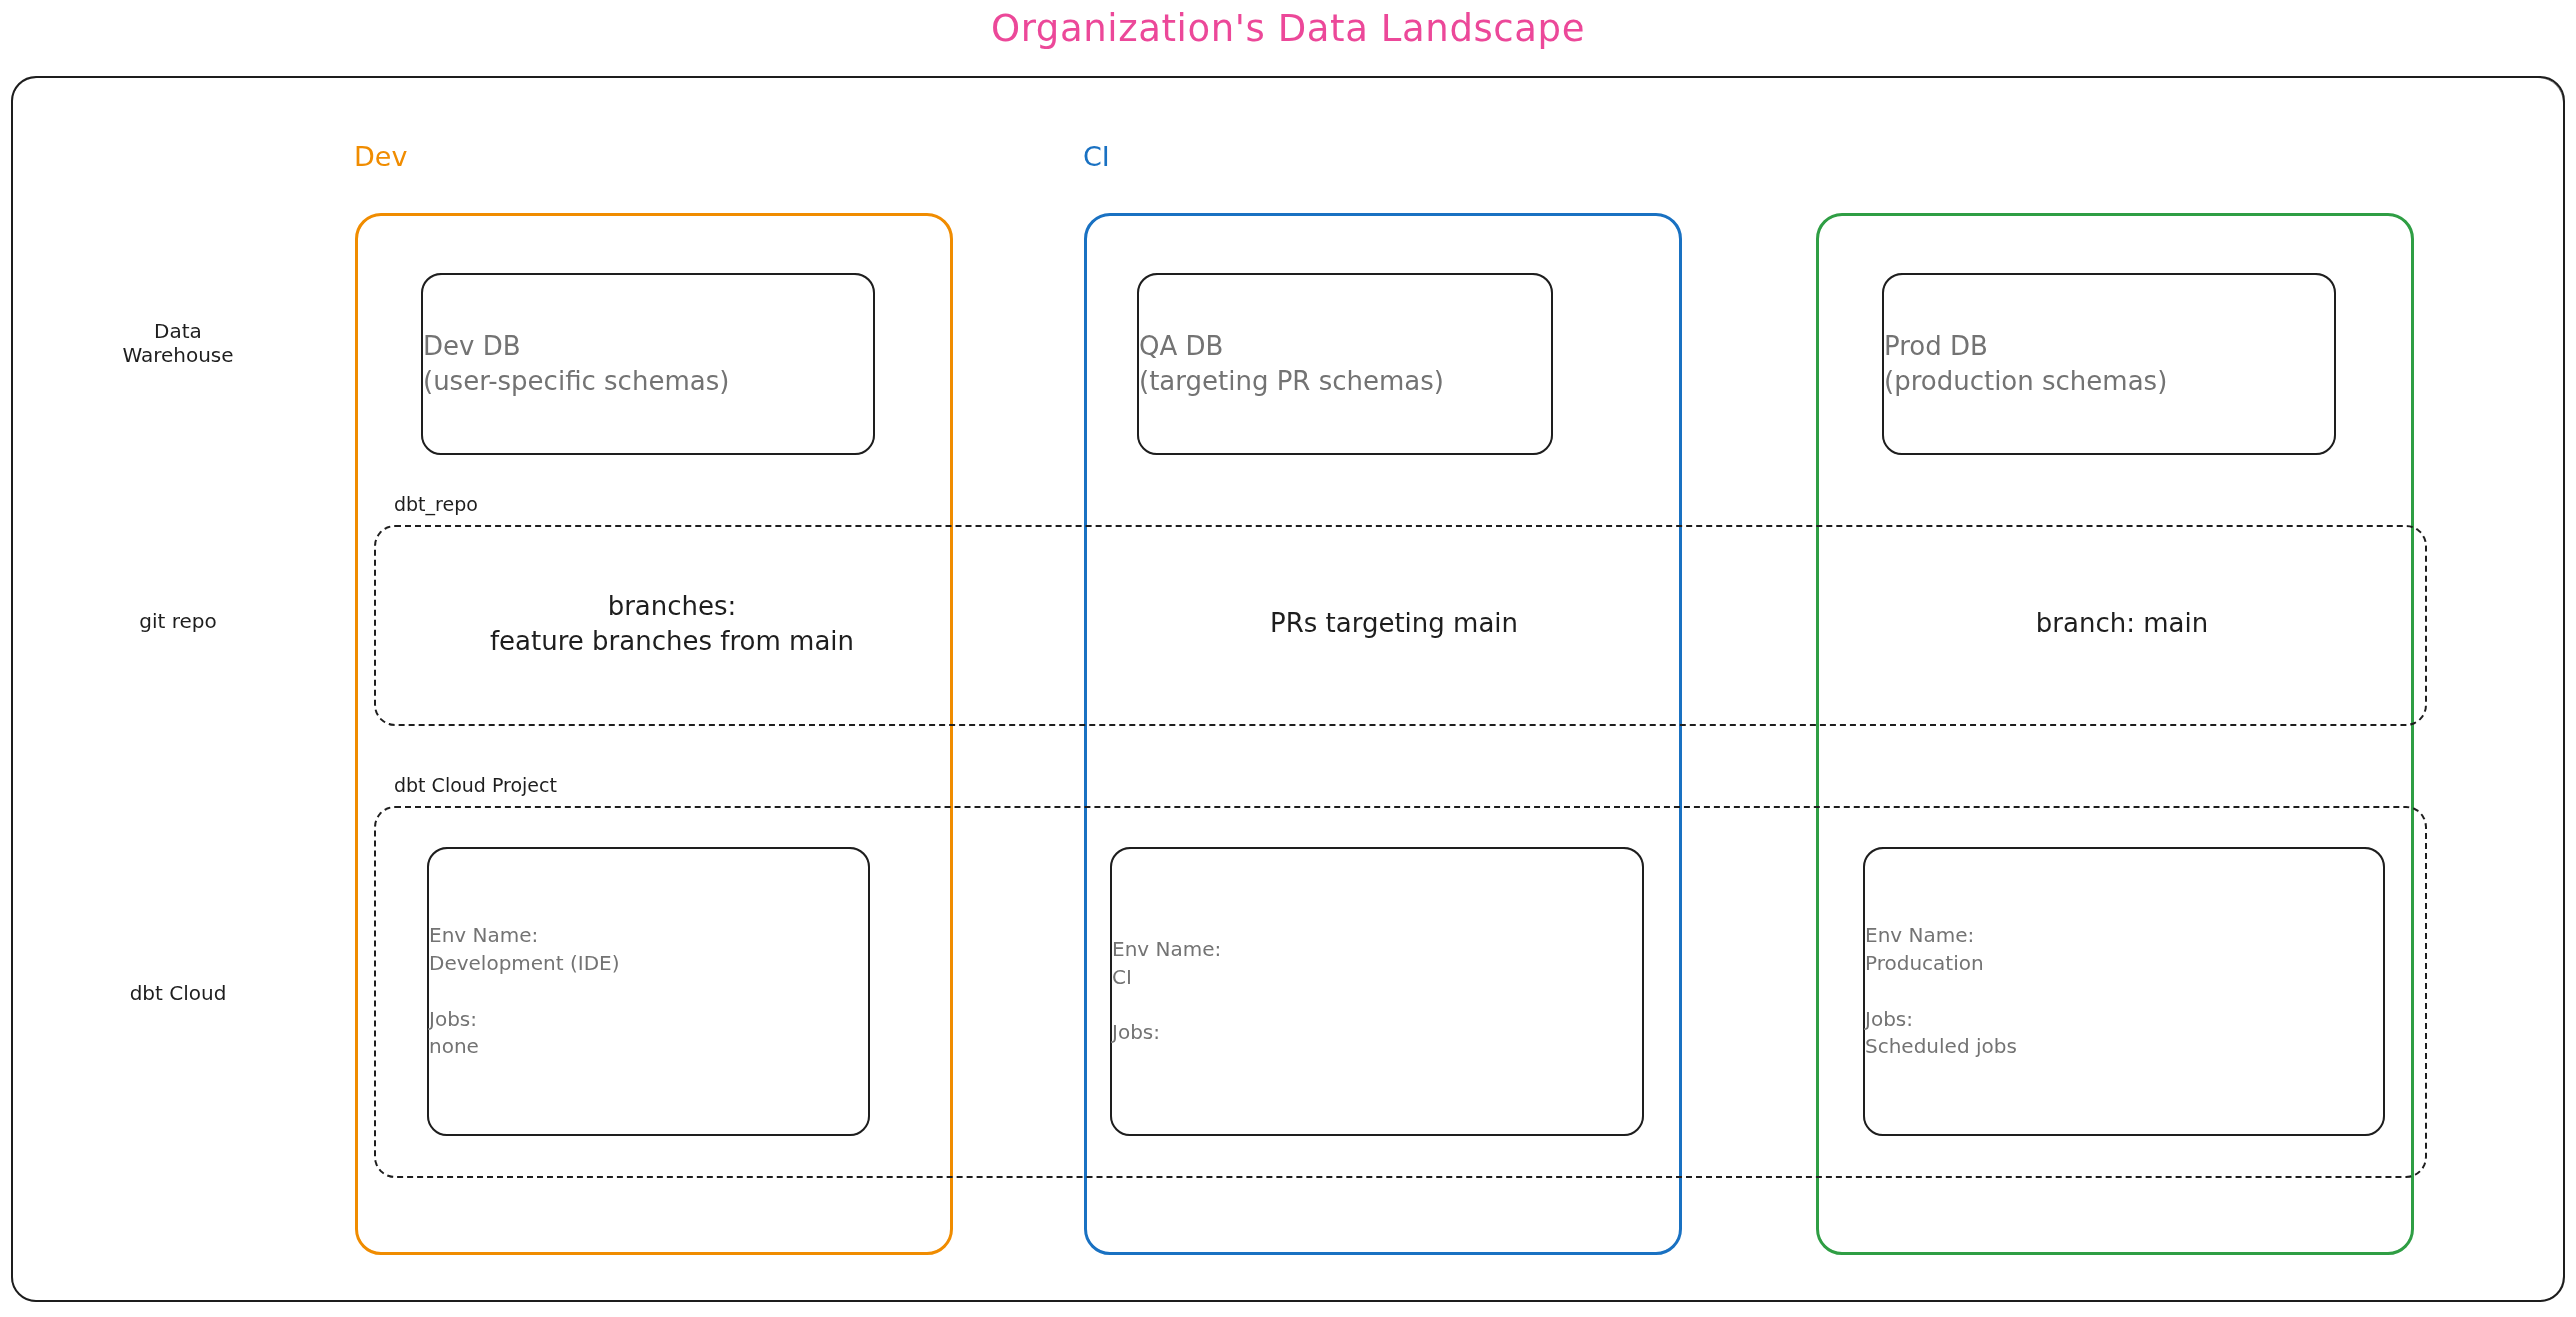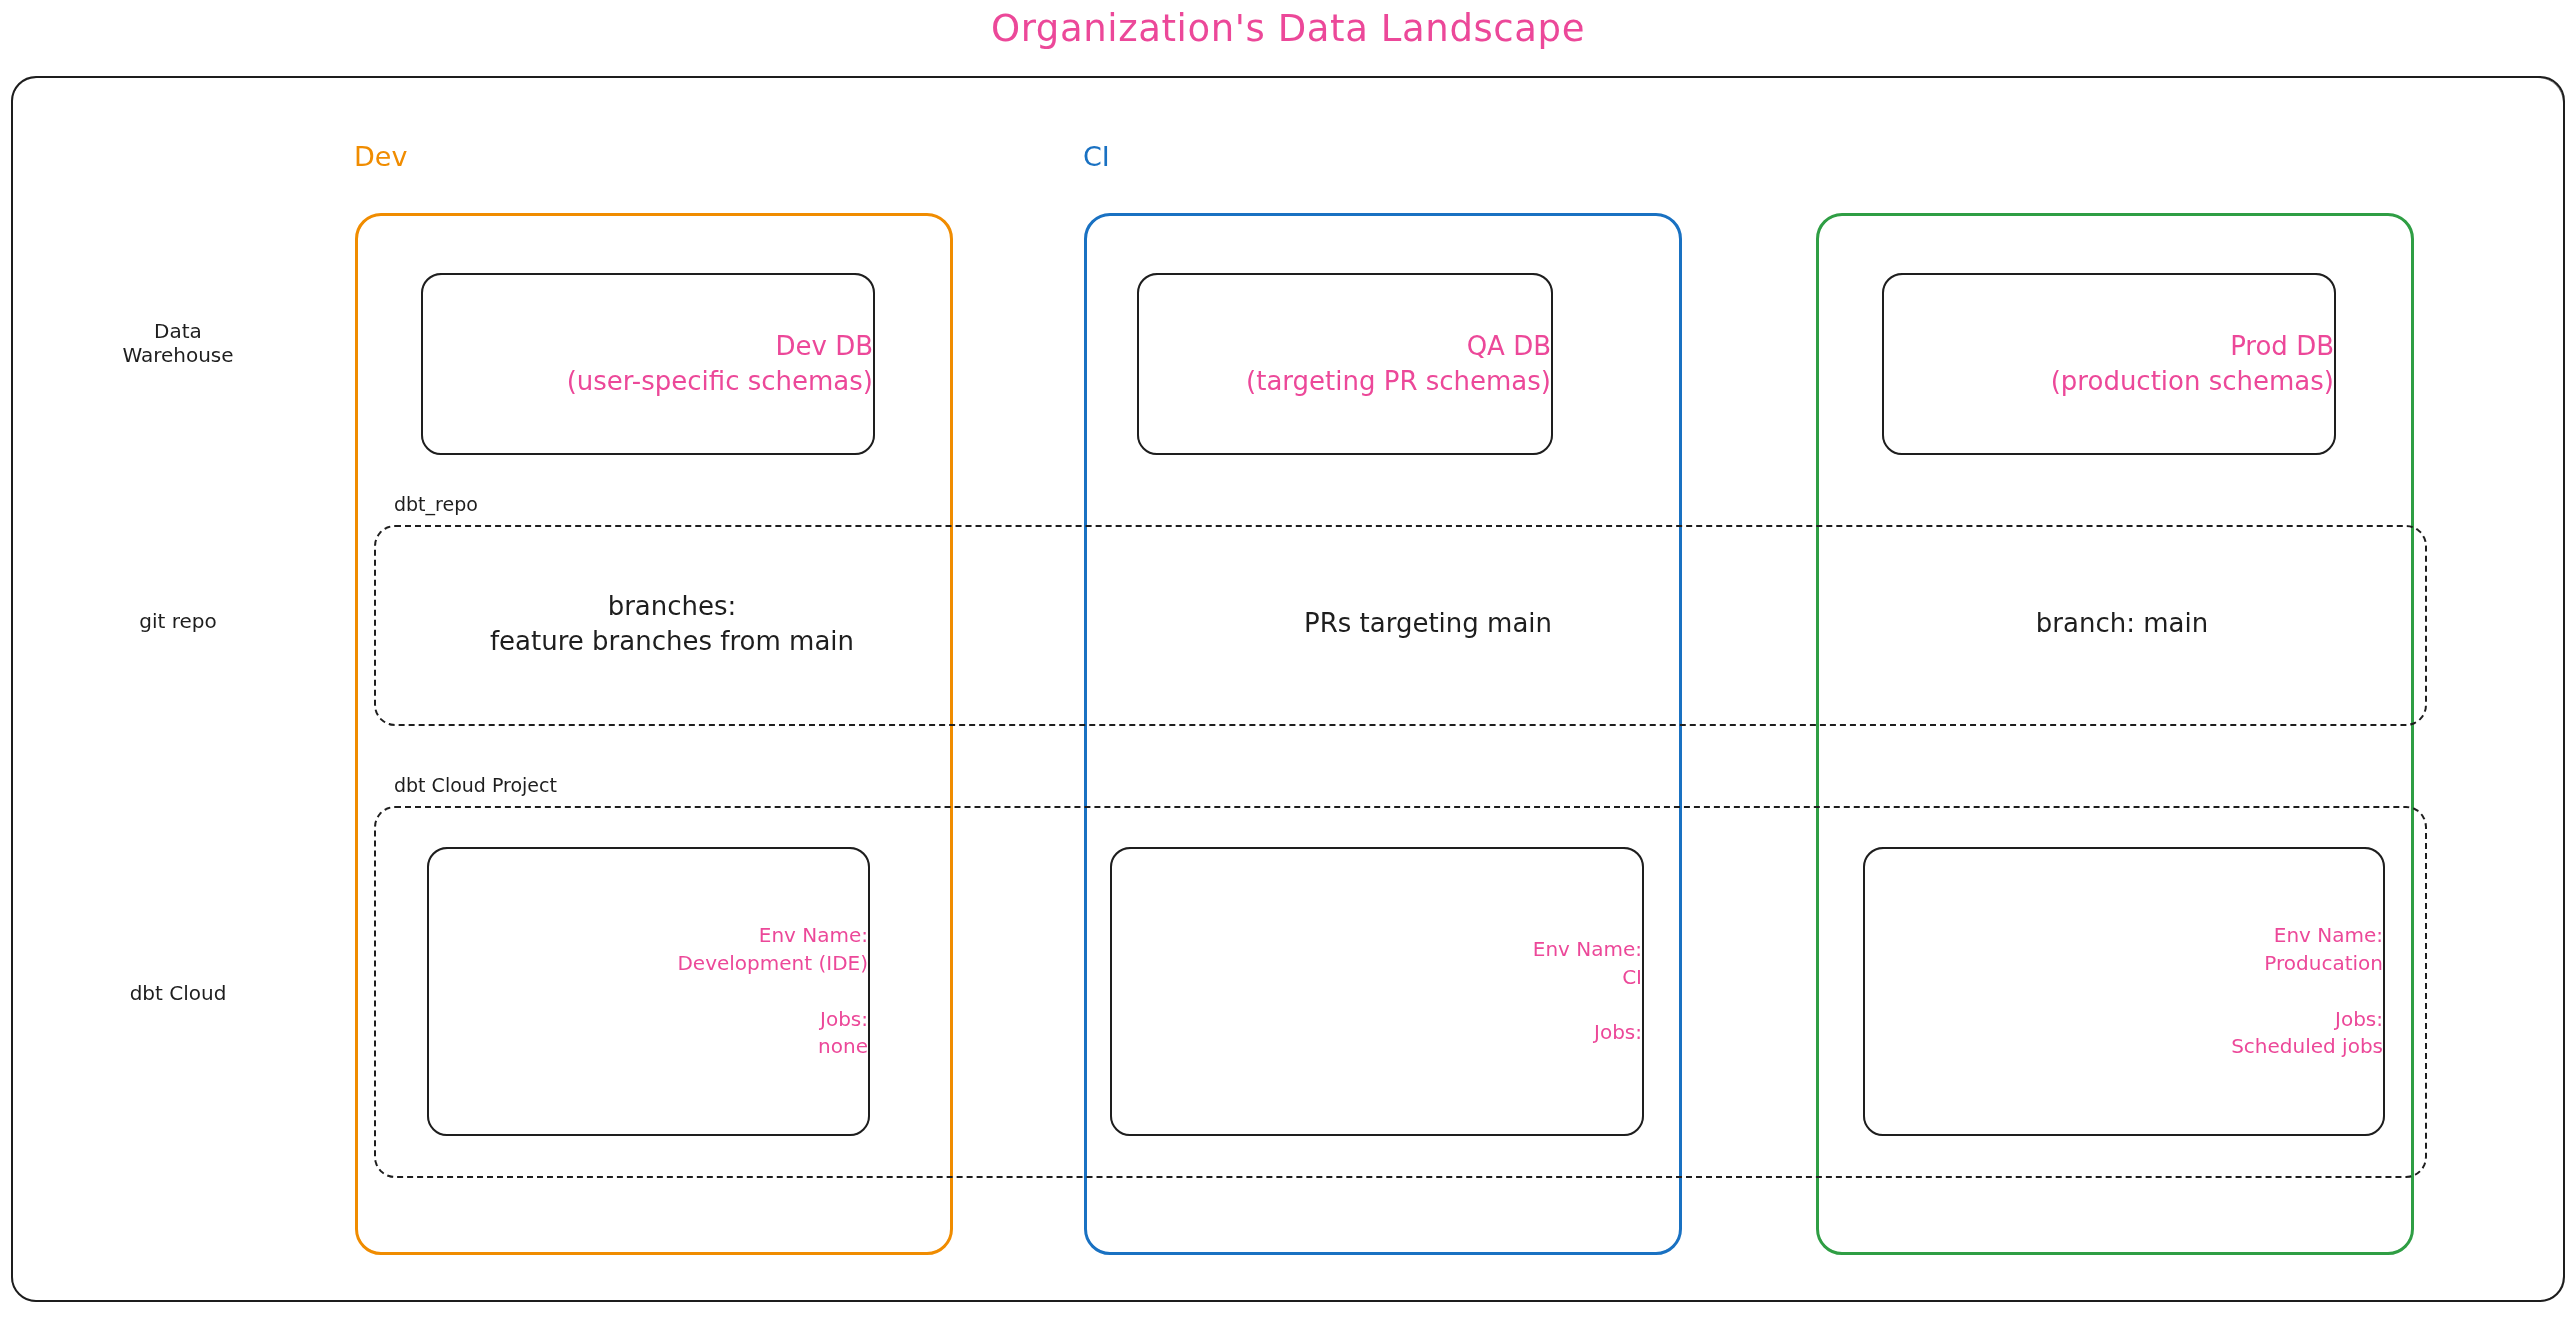--- a/index.html
+++ b/index.html
@@ -122,24 +122,24 @@
   }
 
   
   .sketch-box {
     position: absolute;
     border: 2.4px solid #1e1e1e;
     border-radius: 20px;
     background: #ffffff;
     display: flex;
     flex-direction: column;
-    align-items: flex-end;
+    align-items: flex-start;
     justify-content: center;
     text-align: center;
-    color: #ec4899;
+    color: #737373;
     z-index: 6;
   }
   .sketch-box::after {
     content: "";
     position: absolute;
     left: -1.8px; top: -1.2px; right: -1.8px; bottom: -1.8px;
     border: 1.2px solid #1e1e1e;
     border-radius: 21px;
     opacity: .5;
     pointer-events: none;
@@ -169,21 +169,21 @@
     flex-direction: column;
     align-items: center;
     justify-content: center;
     text-align: center;
     font-size: 26px;
     line-height: 1.35;
     color: #1e1e1e;
     z-index: 6;
   }
   .git-cell.dev  { left: 379px;  width: 586px; }
-  .git-cell.ci   { left: 1135px; width: 586px; }
+  .git-cell.ci   { left: 1101px; width: 586px; }
   .git-cell.prod { left: 1829px; width: 586px; }
 </style>
 </head>
 <body>
 
 <div id="stage">
 
   <div id="title">Organization's Data Landscape</div>
 
   <div id="outer-frame"></div>

